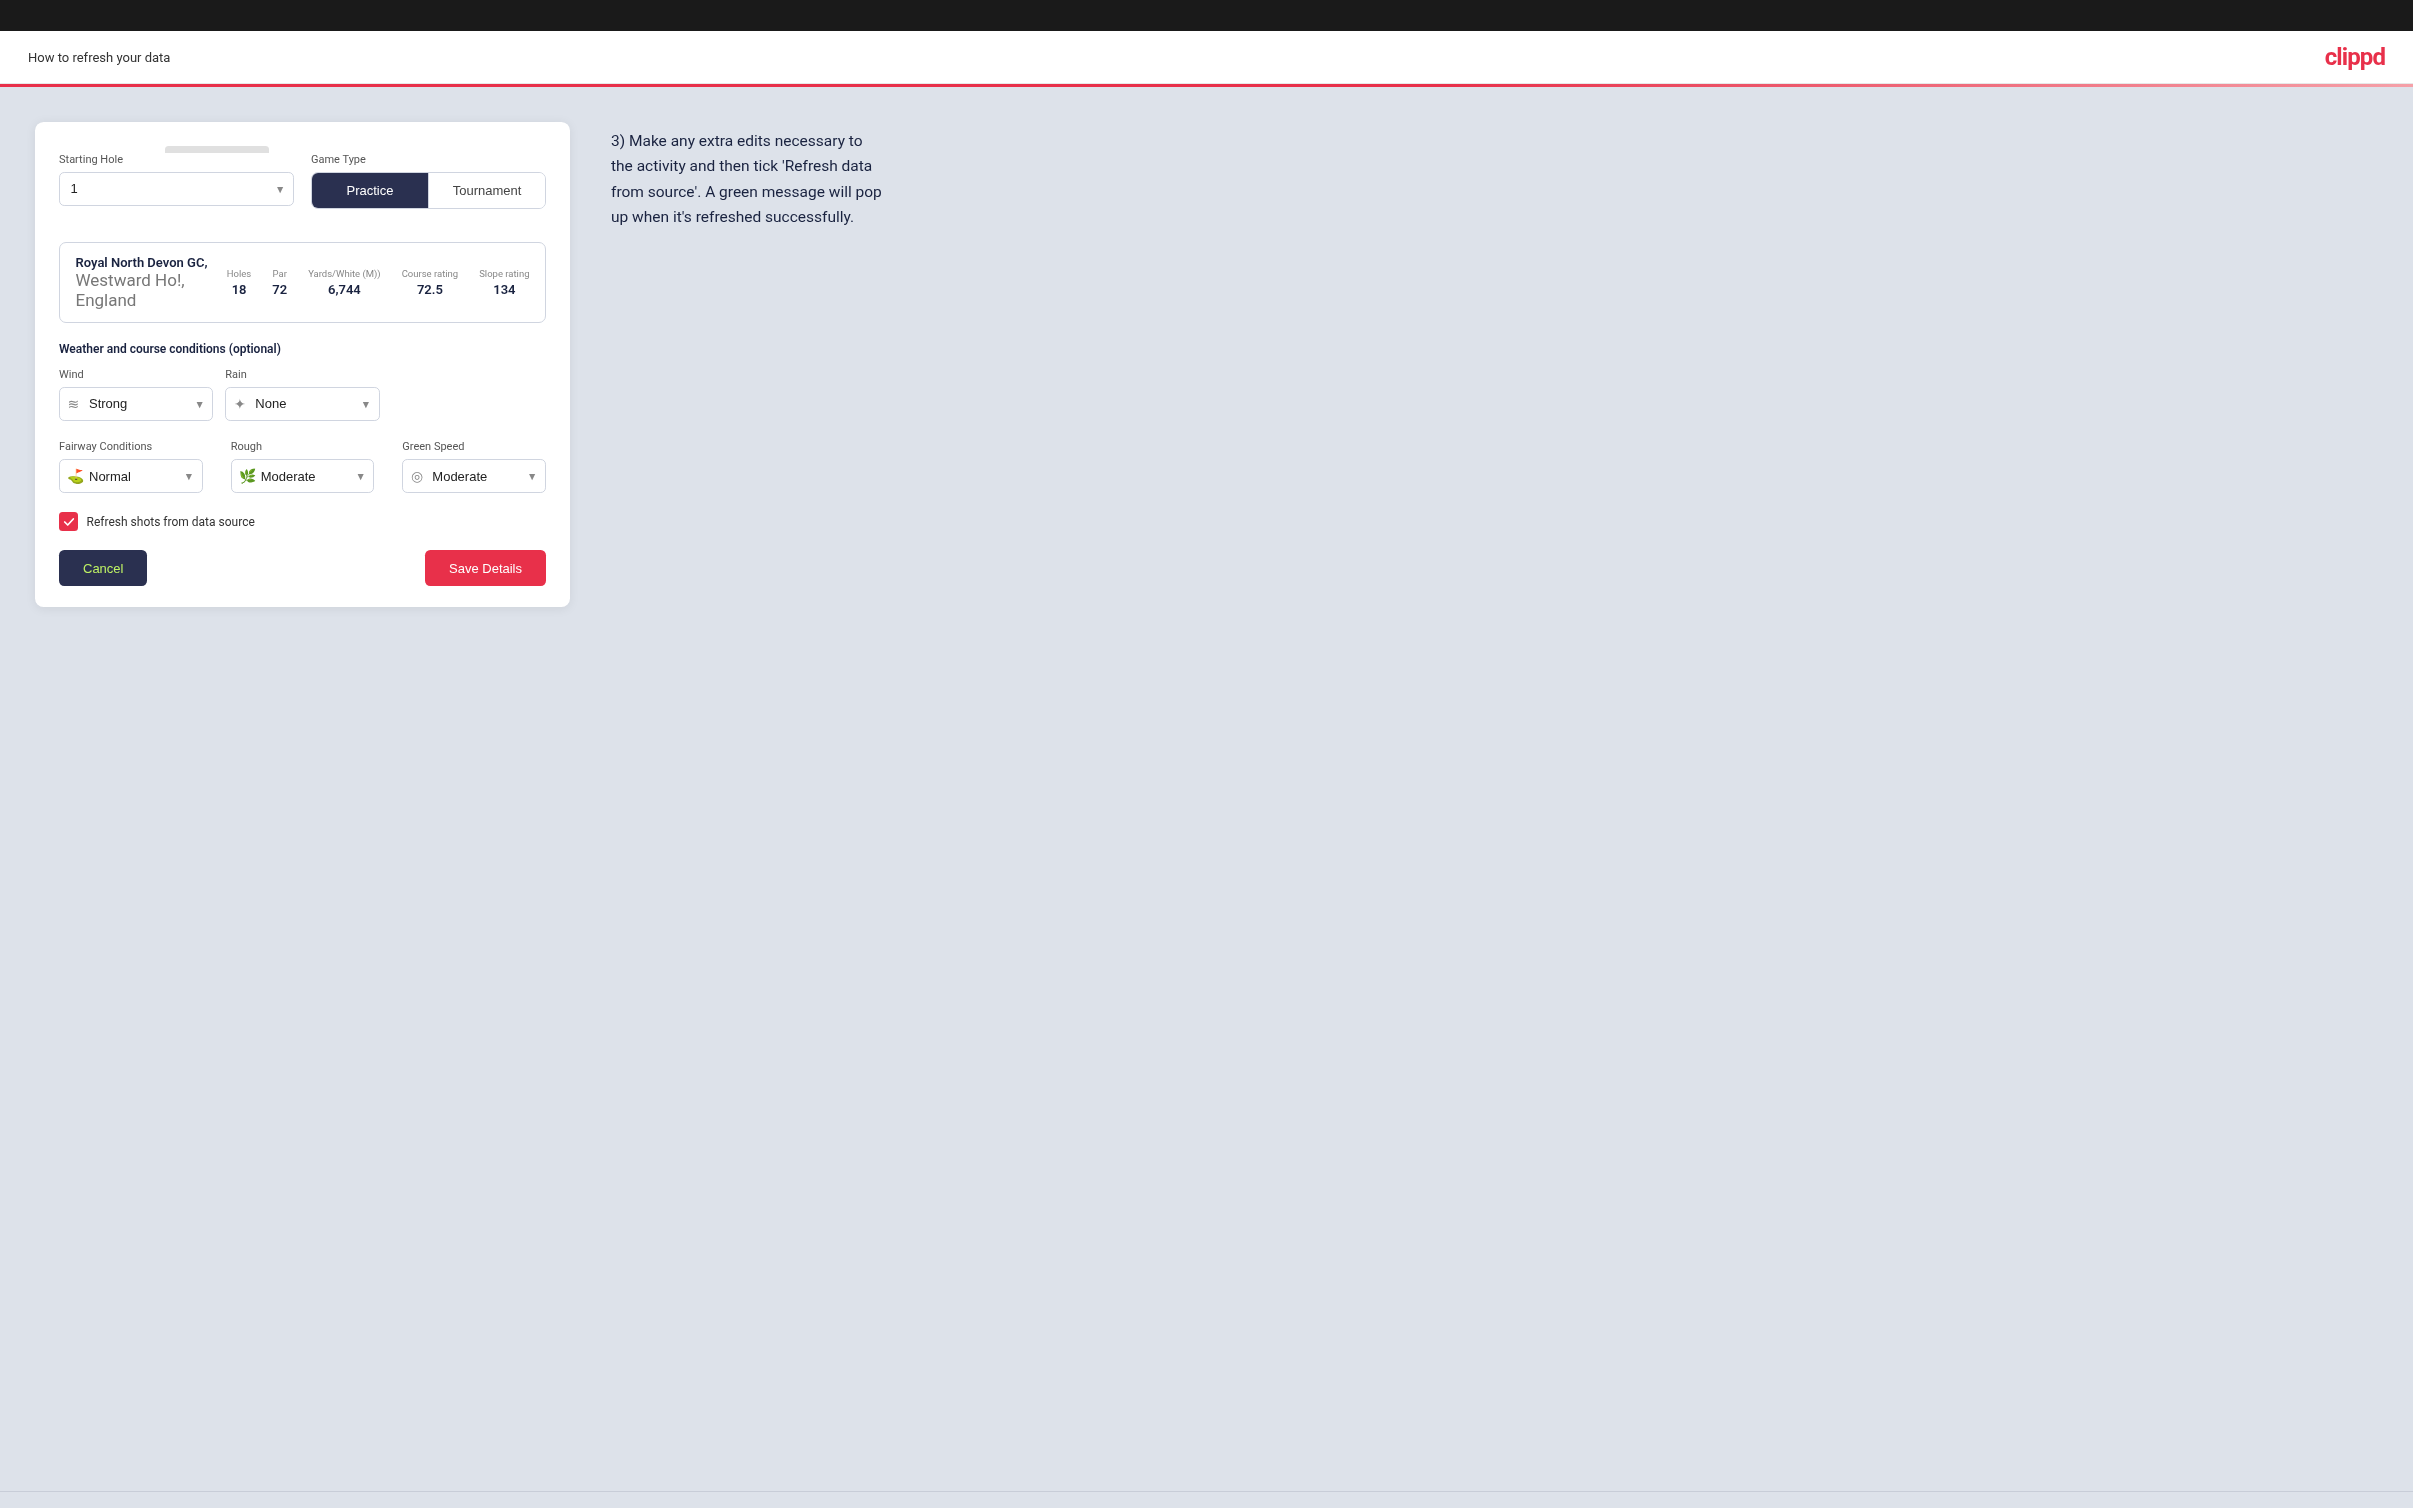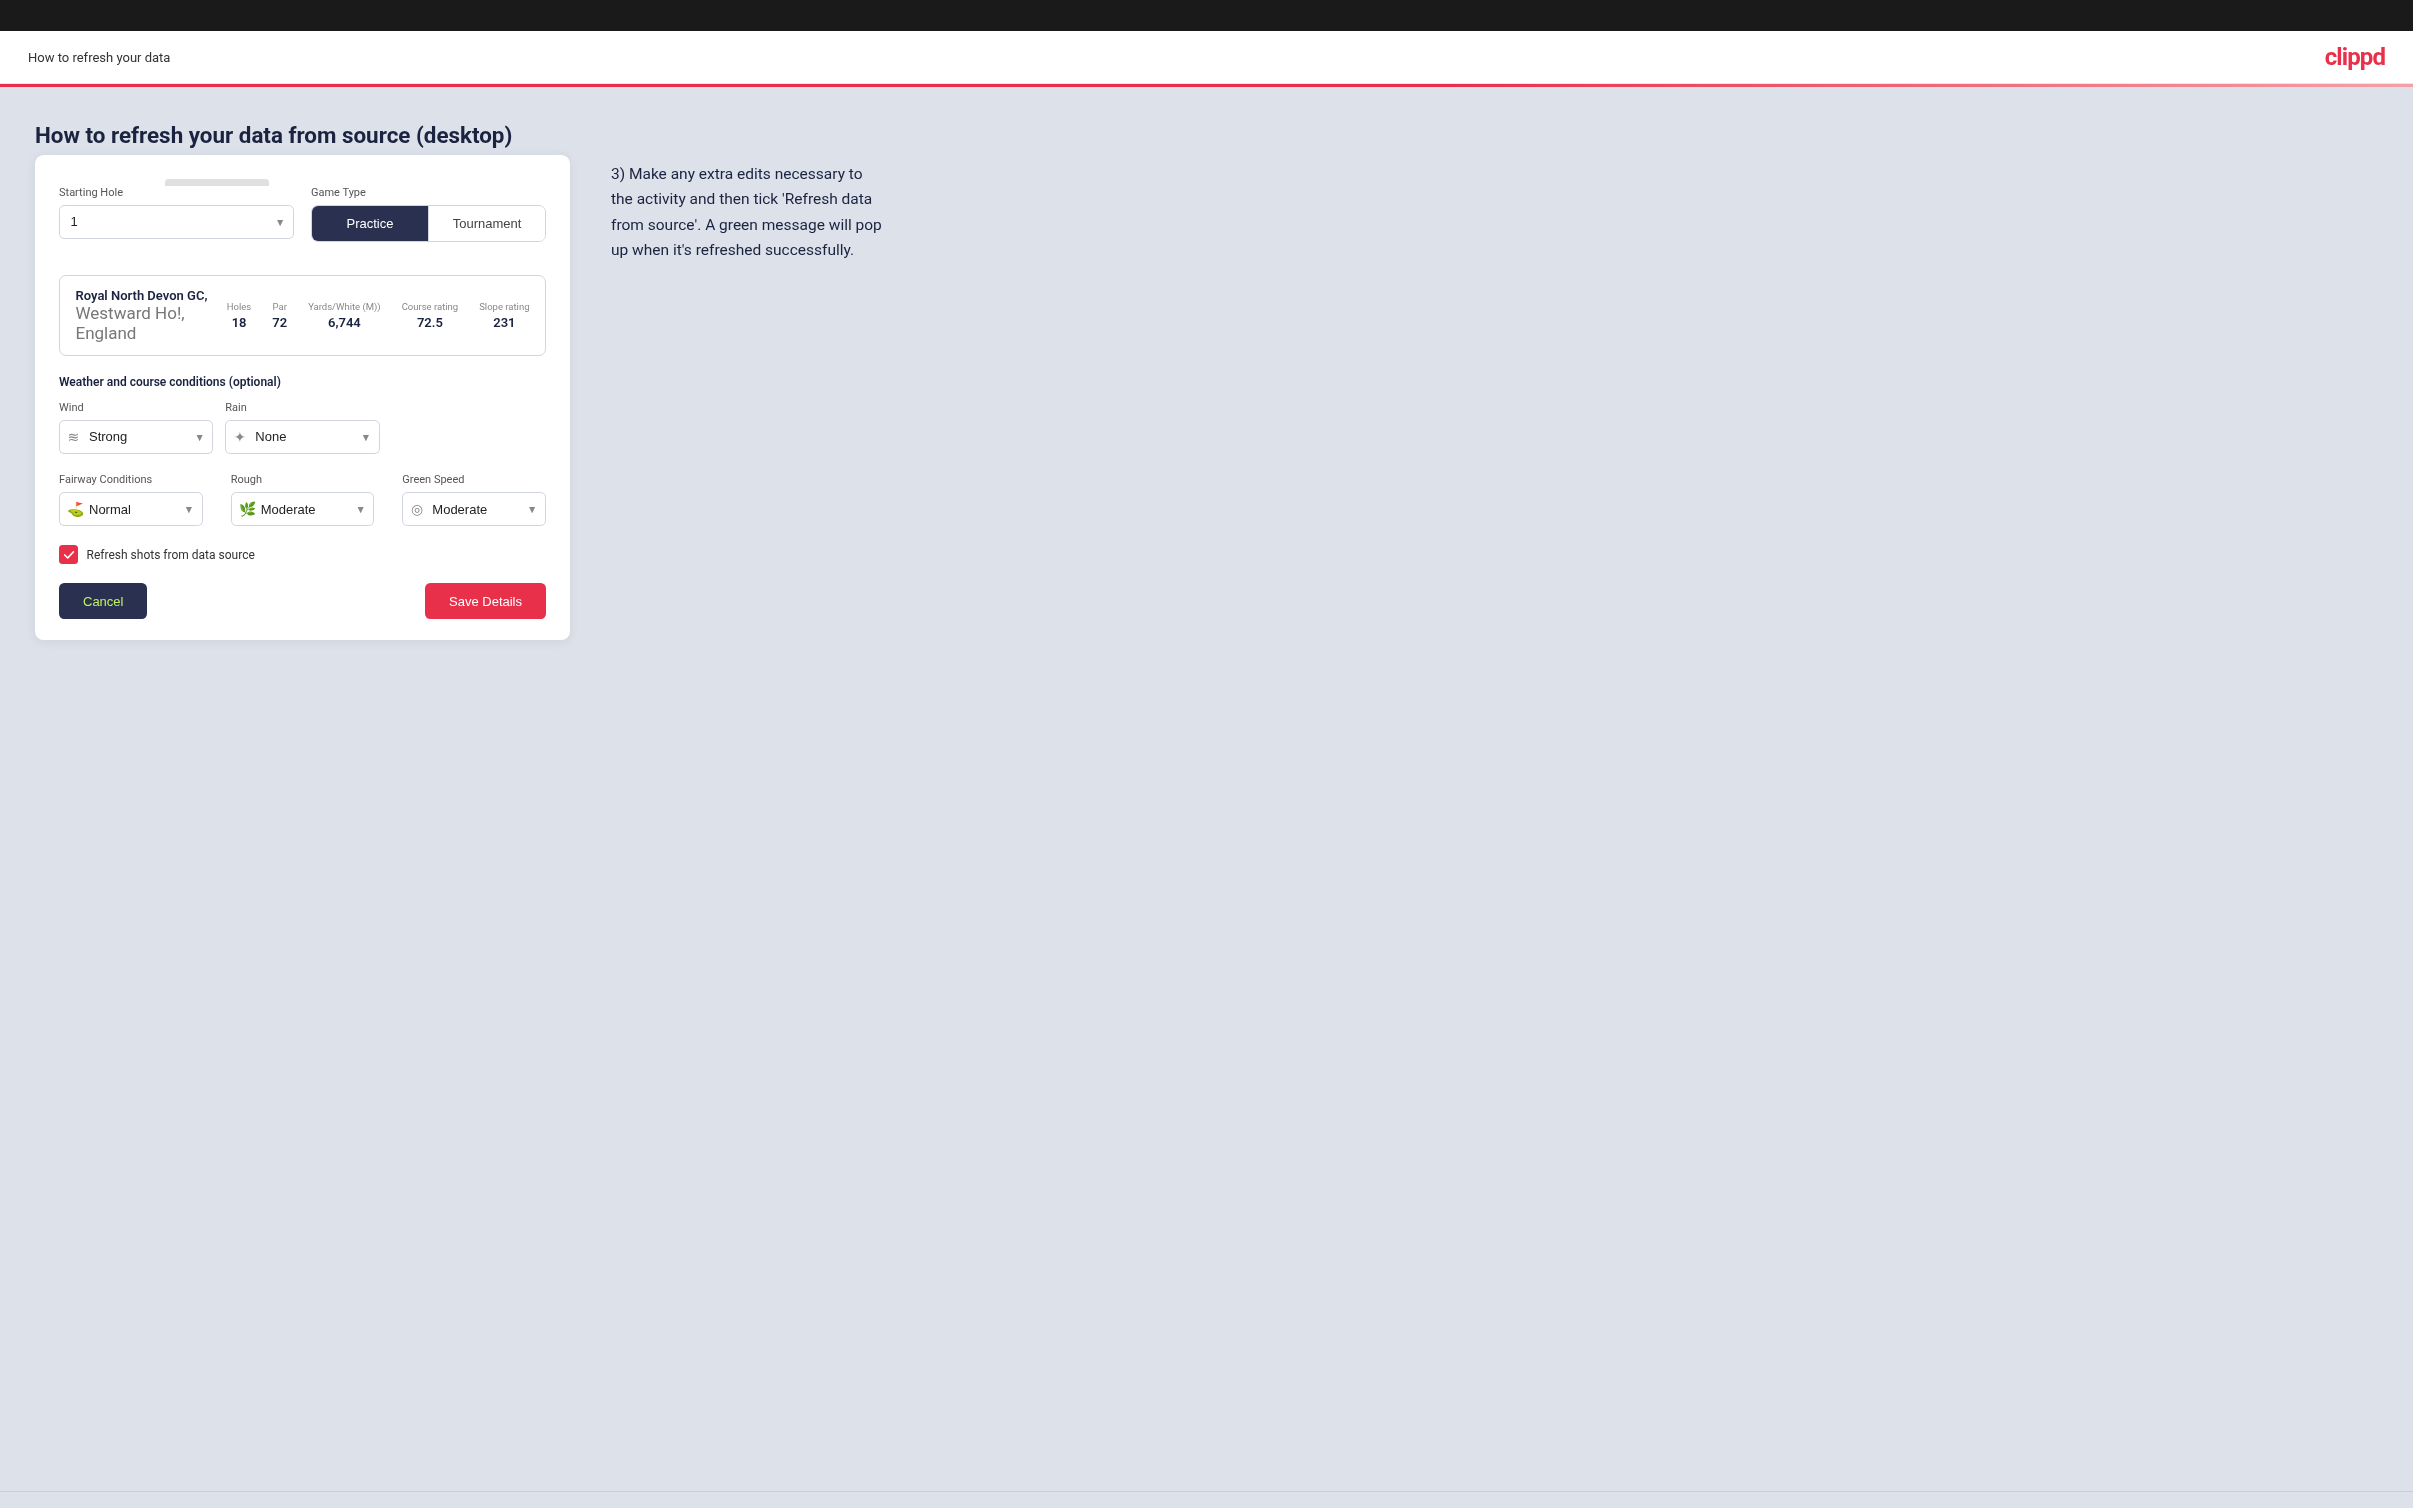--- a/index.html
+++ b/index.html
@@ -292,21 +292,20 @@
 
 <div class="top-bar"></div>
 
 <div class="header">
   <span class="header-title">How to refresh your data</span>
   <span class="logo">clippd</span>
 </div>
 <div class="divider-line"></div>
 
 <div class="main-content">
-  <h1 class="page-heading">How to refresh your data from source (desktop)</h1>
 
   <div class="content-layout">
 
     <div class="form-panel">
 
       <div class="panel-top-tabs">
         <div class="panel-tab active"></div>
         <div class="panel-tab"></div>
       </div>
 
@@ -347,21 +346,21 @@
           <div class="stat-item">
             <span class="stat-label">Yards/White (M))</span>
             <span class="stat-value">6,744</span>
           </div>
           <div class="stat-item">
             <span class="stat-label">Course rating</span>
             <span class="stat-value">72.5</span>
           </div>
           <div class="stat-item">
             <span class="stat-label">Slope rating</span>
-            <span class="stat-value">231</span>
+            <span class="stat-value">134</span>
           </div>
         </div>
       </div>
 
       <div class="section-title">Weather and course conditions (optional)</div>
 
       <div class="conditions-grid">
         <div class="form-group">
           <label class="form-label">Wind</label>
           <div class="select-with-icon">

